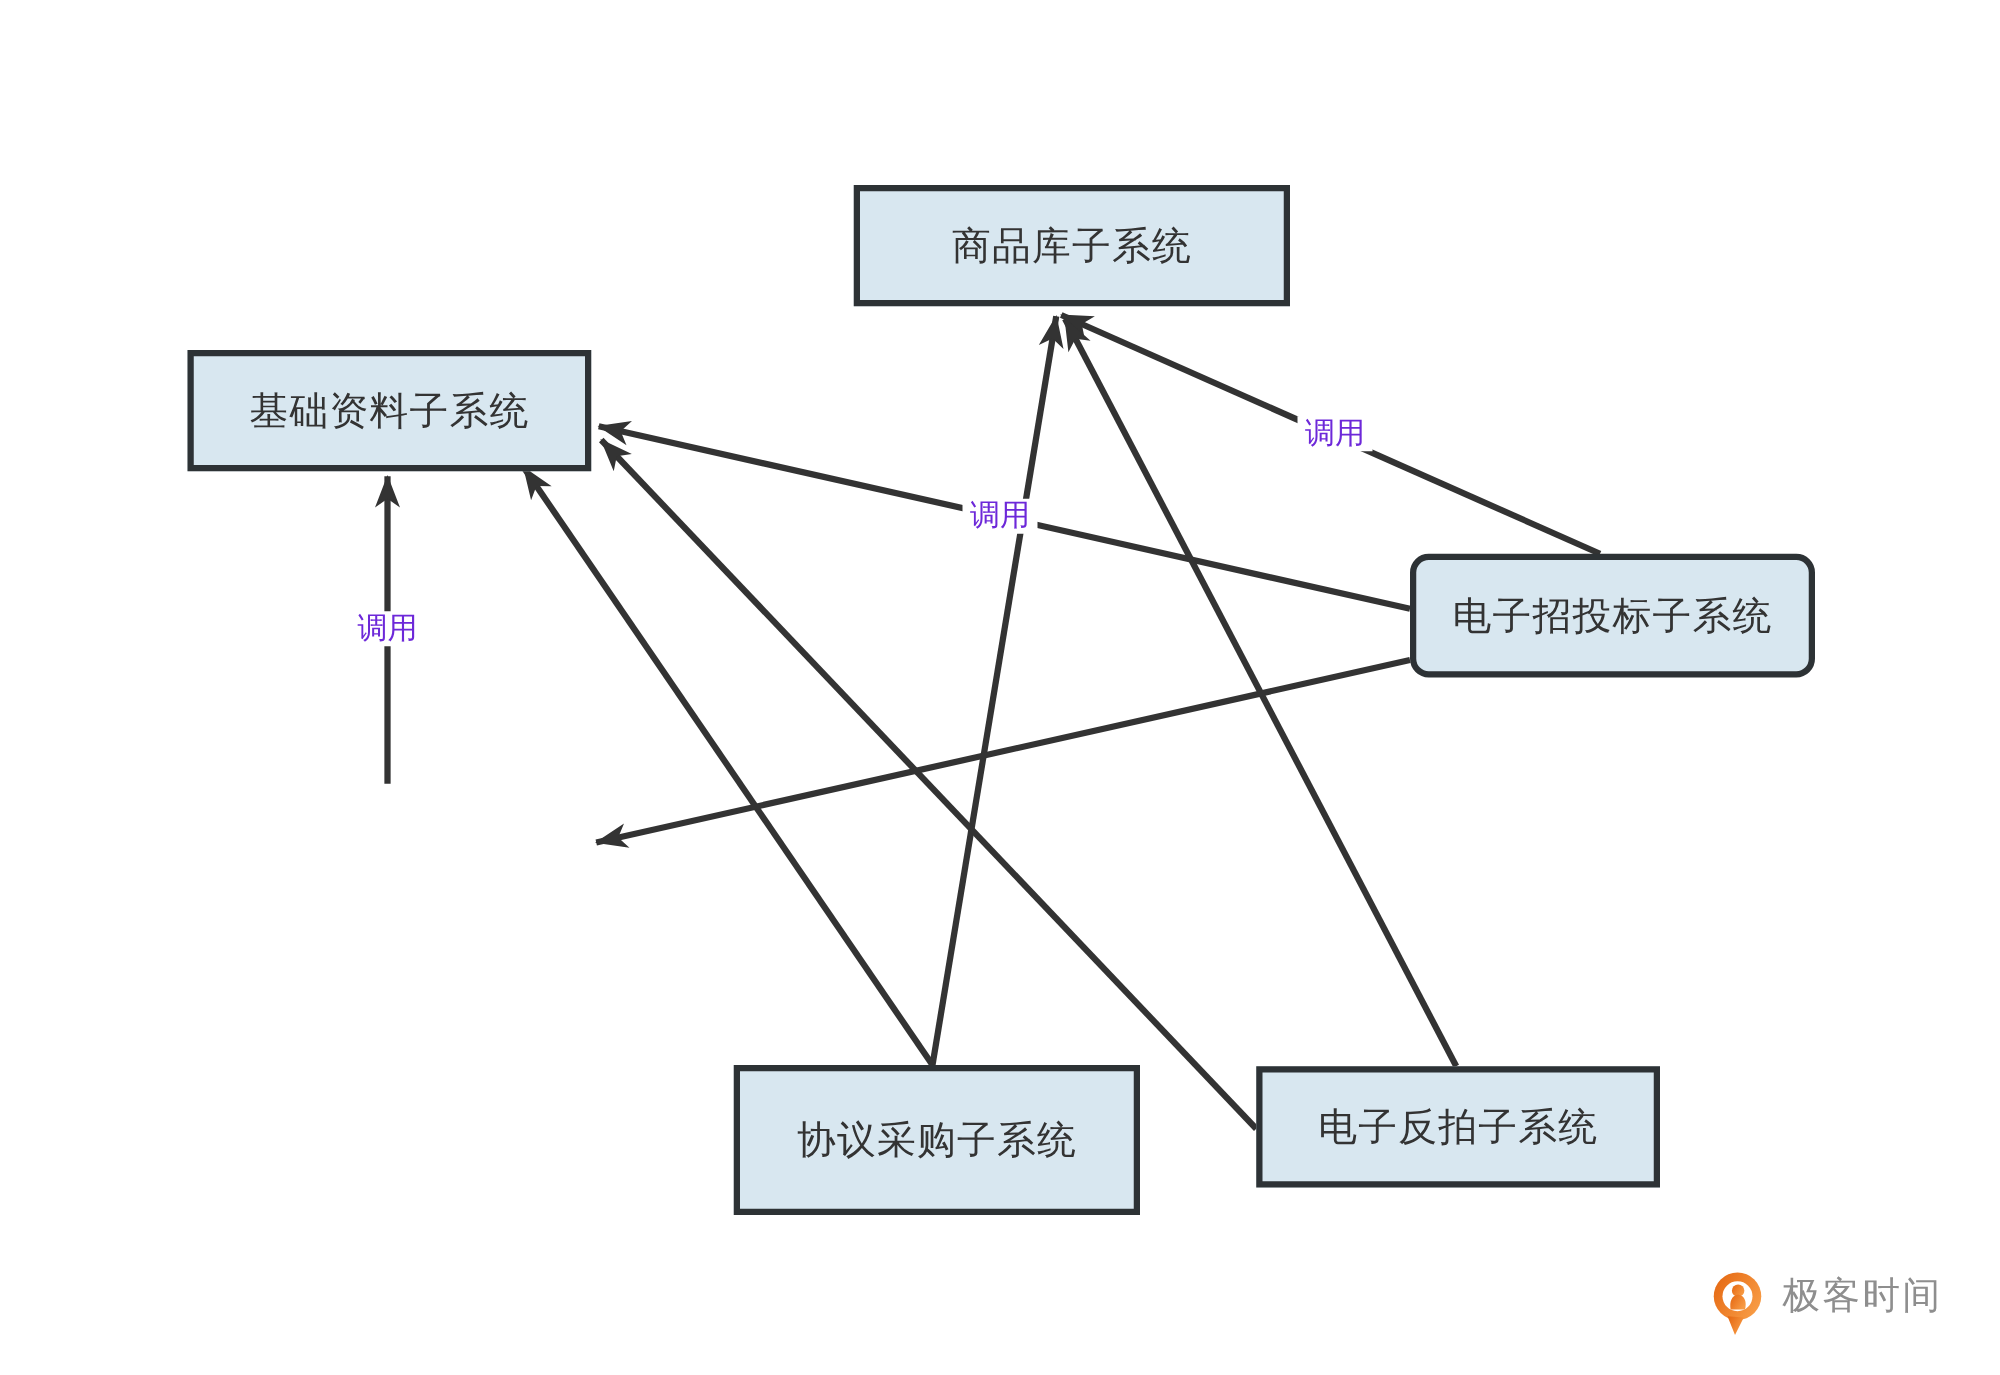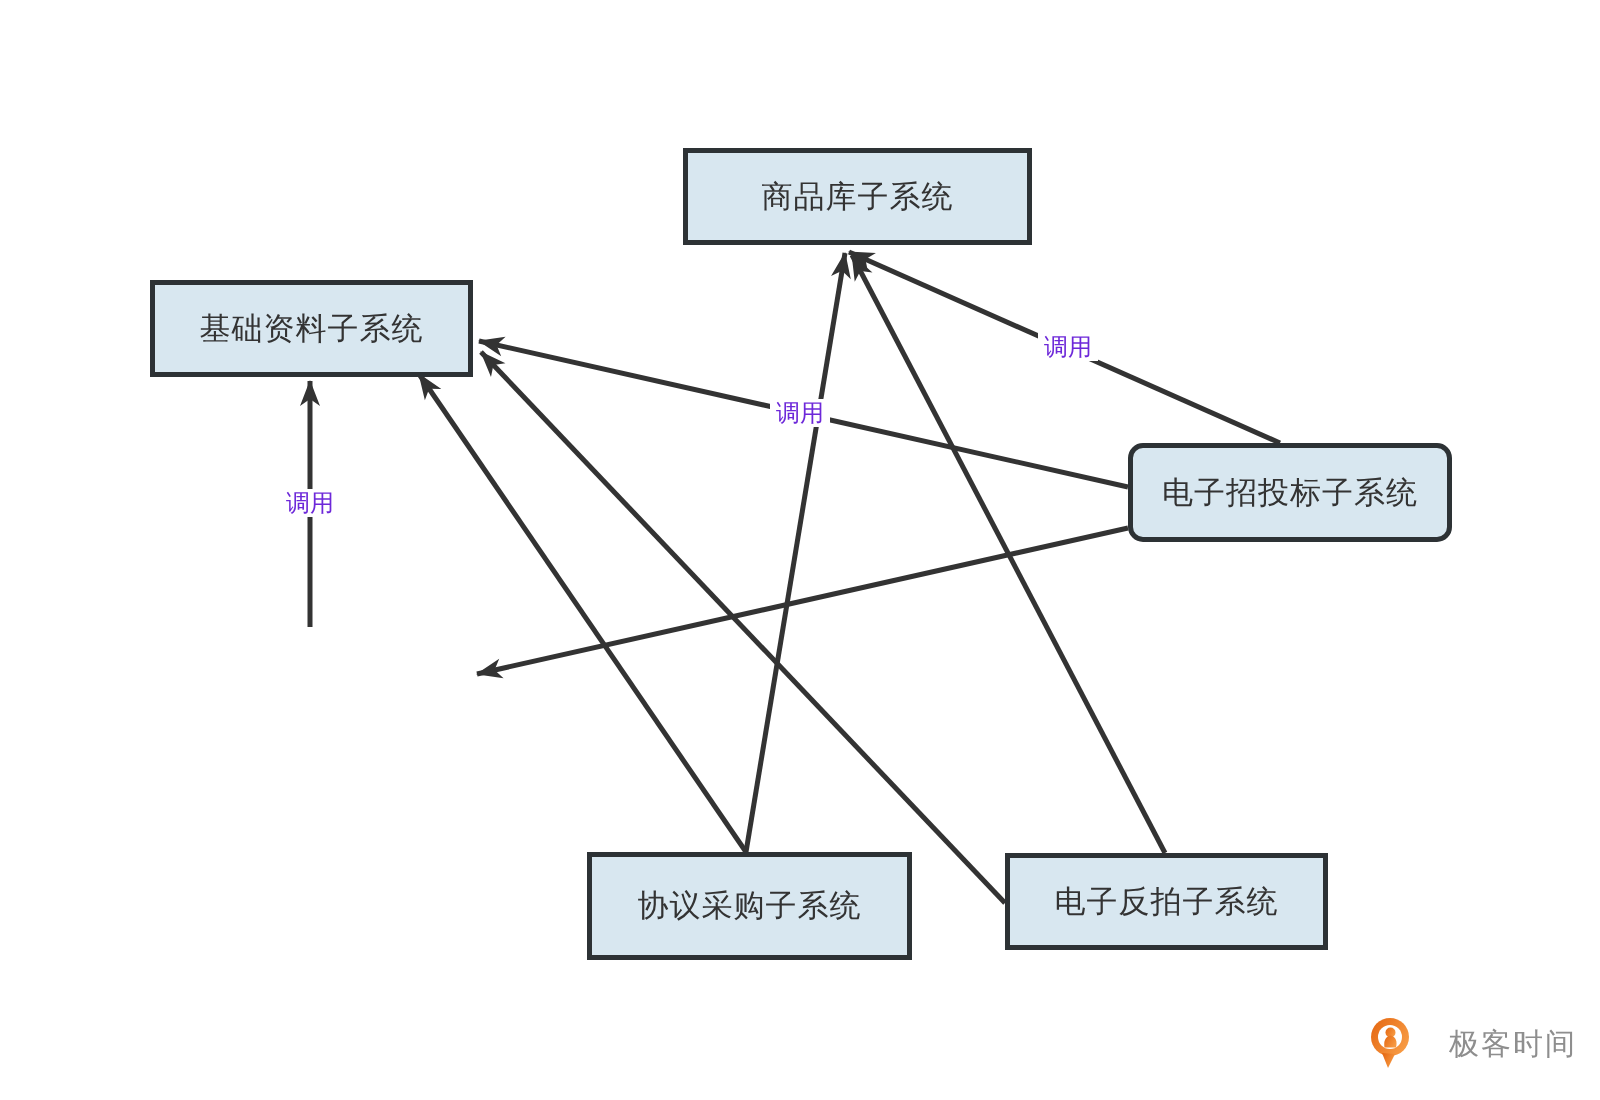--- a/index.html
+++ b/index.html
@@ -47,22 +47,20 @@
     font-size: 24px;
     color: #6d28d9;
     white-space: nowrap;
     line-height: 1;
   }
   .logo {
     position: absolute;
     left: 1366px;
     top: 1016px;
     display: flex;
-    align-items: center;
-    gap: 23px;
   }
   .logo-text {
     margin-left: 10px;
     font-size: 30px;
     color: #8e8e8e;
     letter-spacing: 2px;
     white-space: nowrap;
   }
 </style>
 </head>
@@ -88,21 +86,21 @@
 
   <div class="node" style="left:683px;  top:148px; width:349px; height:97px;">
     <span>商品库子系统</span>
   </div>
   <div class="node" style="left:150px;  top:280px; width:323px; height:97px;">
     <span>基础资料子系统</span>
   </div>
   <div class="node" style="left:1128px; top:443px; width:324px; height:99px;border-radius:15px;">
     <span>电子招投标子系统</span>
   </div>
-  <div class="node" style="left:587px;  top:852px; width:325px; height:108px;align-items:center;">
+  <div class="node" style="left:587px;  top:852px; width:325px; height:120px;align-items:center;">
     <span>协议采购子系统</span>
   </div>
   <div class="node" style="left:1005px; top:853px; width:323px; height:97px;">
     <span>电子反拍子系统</span>
   </div>
 
   <div class="edge-label" style="left:310px;  top:503px;">调用</div>
   <div class="edge-label" style="left:1068px; top:347px;">调用</div>
   <div class="edge-label" style="left:800px;  top:413px;">调用</div>
 

